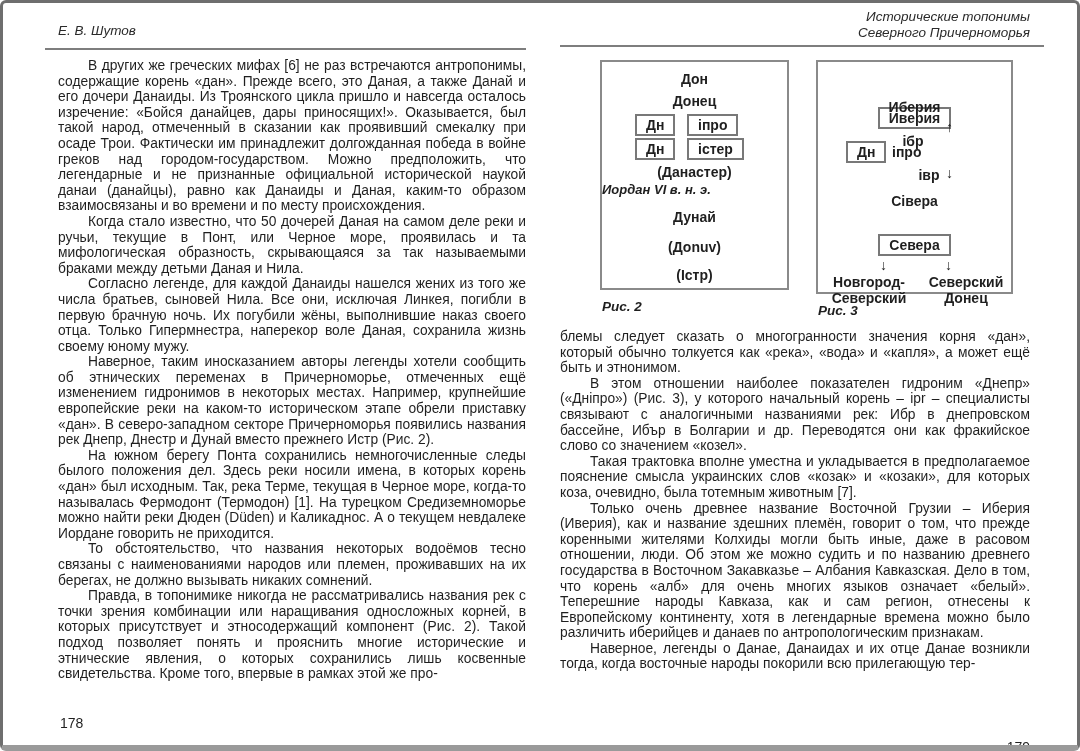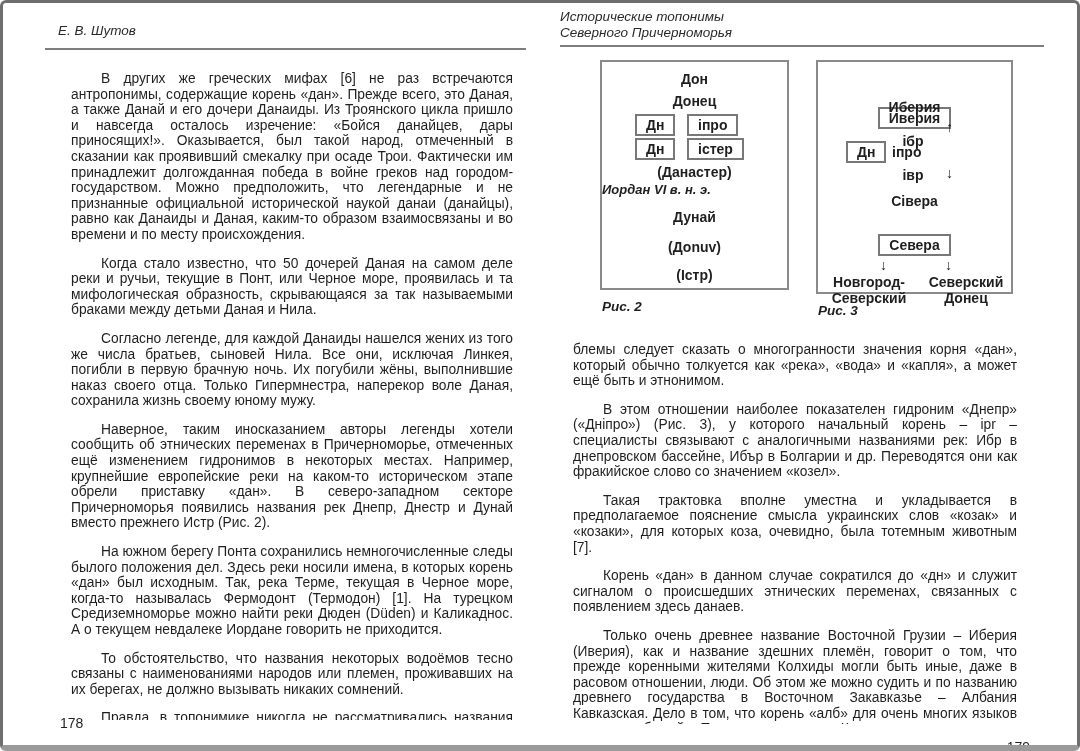--- a/index.html
+++ b/index.html
@@ -8,29 +8,29 @@
     background:#ffffff; overflow:hidden;
     border:3px solid #6e6e6e; border-bottom:6px solid #9a9a9a; border-radius:6px;
     font-family:"Liberation Sans", sans-serif; color:#1f1f1f;
   }
   .col { position:absolute; top:0; }
   .col-left  { left:55px;  width:468px; }
   .col-right { left:557px; width:470px; }
 
   .running-head { font-style:italic; font-size:13.5px; line-height:16px; color:#2a2a2a; }
   .rh-left  { padding-top:20px; }
-  .rh-right { padding-top:6px; text-align:left; }
+  .rh-right { padding-top:6px; text-align:right; }
   .head-rule { border:0; border-top:2px solid #7e7e7e; height:0; }
   .col-left  .head-rule { margin:9px 0 0 -13px; }
   .col-right .head-rule { margin:4px -14px 0 0; }
 
   .body-text { text-align:justify; font-size:13.8px; line-height:15.6px; overflow:hidden; }
   .col-left  .body-text { margin-top:8px;  height:662px; }
   .col-right .body-text { margin-top:11px; height:395px; }
-  .body-text p { margin:13px; }
+  .body-text p { margin:0; }
   .body-text p.indent { text-indent:30px; }
 
   .page-num { position:absolute; top:712px; font-size:14px; color:#1f1f1f; }
   .pn-left  { left:57px; }
   .pn-right { left:985px; width:42px; text-align:right;margin-top:24px; }
 
   
   .figures-row { display:flex; margin-top:13px; padding-left:40px; gap:27px; }
   .figure-box {
     position:relative; box-sizing:border-box; background:#fff;
@@ -57,21 +57,21 @@
   .f2-donuv    { top:177px; }
   .f2-istr     { top:205px; }
 
   
   .f3-iveria   { top:8px;margin-top:37px; }
   .f3-iberia   { top:37px; }
   .f3-ibr      { left:0; width:190px; text-align:center; top:71px; }
   .f3-up       { left:128px; top:57px; }
   .f3-dn       { left:28px; top:79px; }
   .f3-ipro     { left:74px; top:82px; }
-  .f3-ivr      { left:0; width:190px; text-align:center; top:105px; }
+  .f3-ivr      { left:16px; width:190px; text-align:center; top:105px; }
   .f3-down     { left:128px; top:103px; }
   .f3-sivera   { top:131px; }
   .f3-sivertsy { top:147px;margin-top:24px; }
   .f3-severa   { top:172px; }
   .f3-ar-l     { left:62px;  top:195px; }
   .f3-ar-r     { left:127px; top:195px; }
   .f3-lbl      { top:212px; white-space:normal; text-align:center; line-height:16px; }
   .f3-lbl-l    { left:2px;   width:98px; }
   .f3-lbl-r    { left:102px; width:92px; }
 </style>
@@ -141,20 +141,19 @@
         </div>
         <div class="fig-caption">Рис. 3</div>
       </div>
 
     </div>
 
     <div class="body-text">
       <p>блемы следует сказать о многогранности значения корня «дан», который обычно толкуется как «река», «вода» и «капля», а может ещё быть и этнонимом.</p>
       <p class="indent">В этом отношении наиболее показателен гидроним «Днепр» («Днiпро») (Рис. 3), у которого начальный корень – ipr – специалисты связывают с аналогичными названиями рек: Ибр в днепровском бассейне, Ибър в Болгарии и др. Переводятся они как фракийское слово со значением «козел».</p>
       <p class="indent">Такая трактовка вполне уместна и укладывается в предполагаемое пояснение смысла украинских слов «козак» и «козаки», для которых коза, очевидно, была тотемным животным [7].</p>
-      <p class="indent">Корень «дан» в данном случае сократился до «дн» и служит сигналом о происшедших этнических переменах, связанных с появлением здесь данаев.</p>
       <p class="indent">Только очень древнее название Восточной Грузии – Иберия (Иверия), как и название здешних племён, говорит о том, что прежде коренными жителями Колхиды могли быть иные, даже в расовом отношении, люди. Об этом же можно судить и по названию древнего государства в Восточном Закавказье – Албания Кавказская. Дело в том, что корень «алб» для очень многих языков означает «белый». Теперешние народы Кавказа, как и сам регион, отнесены к Европейскому континенту, хотя в легендарные времена можно было различить иберийцев и данаев по антропологическим признакам.</p>
       <p class="indent">Наверное, легенды о Данае, Данаидах и их отце Данае возникли тогда, когда восточные народы покорили всю прилегающую тер-</p>
     </div>
   </div>
   <div class="page-num pn-right">179</div>
 
 </div>
 
 </body></html>

